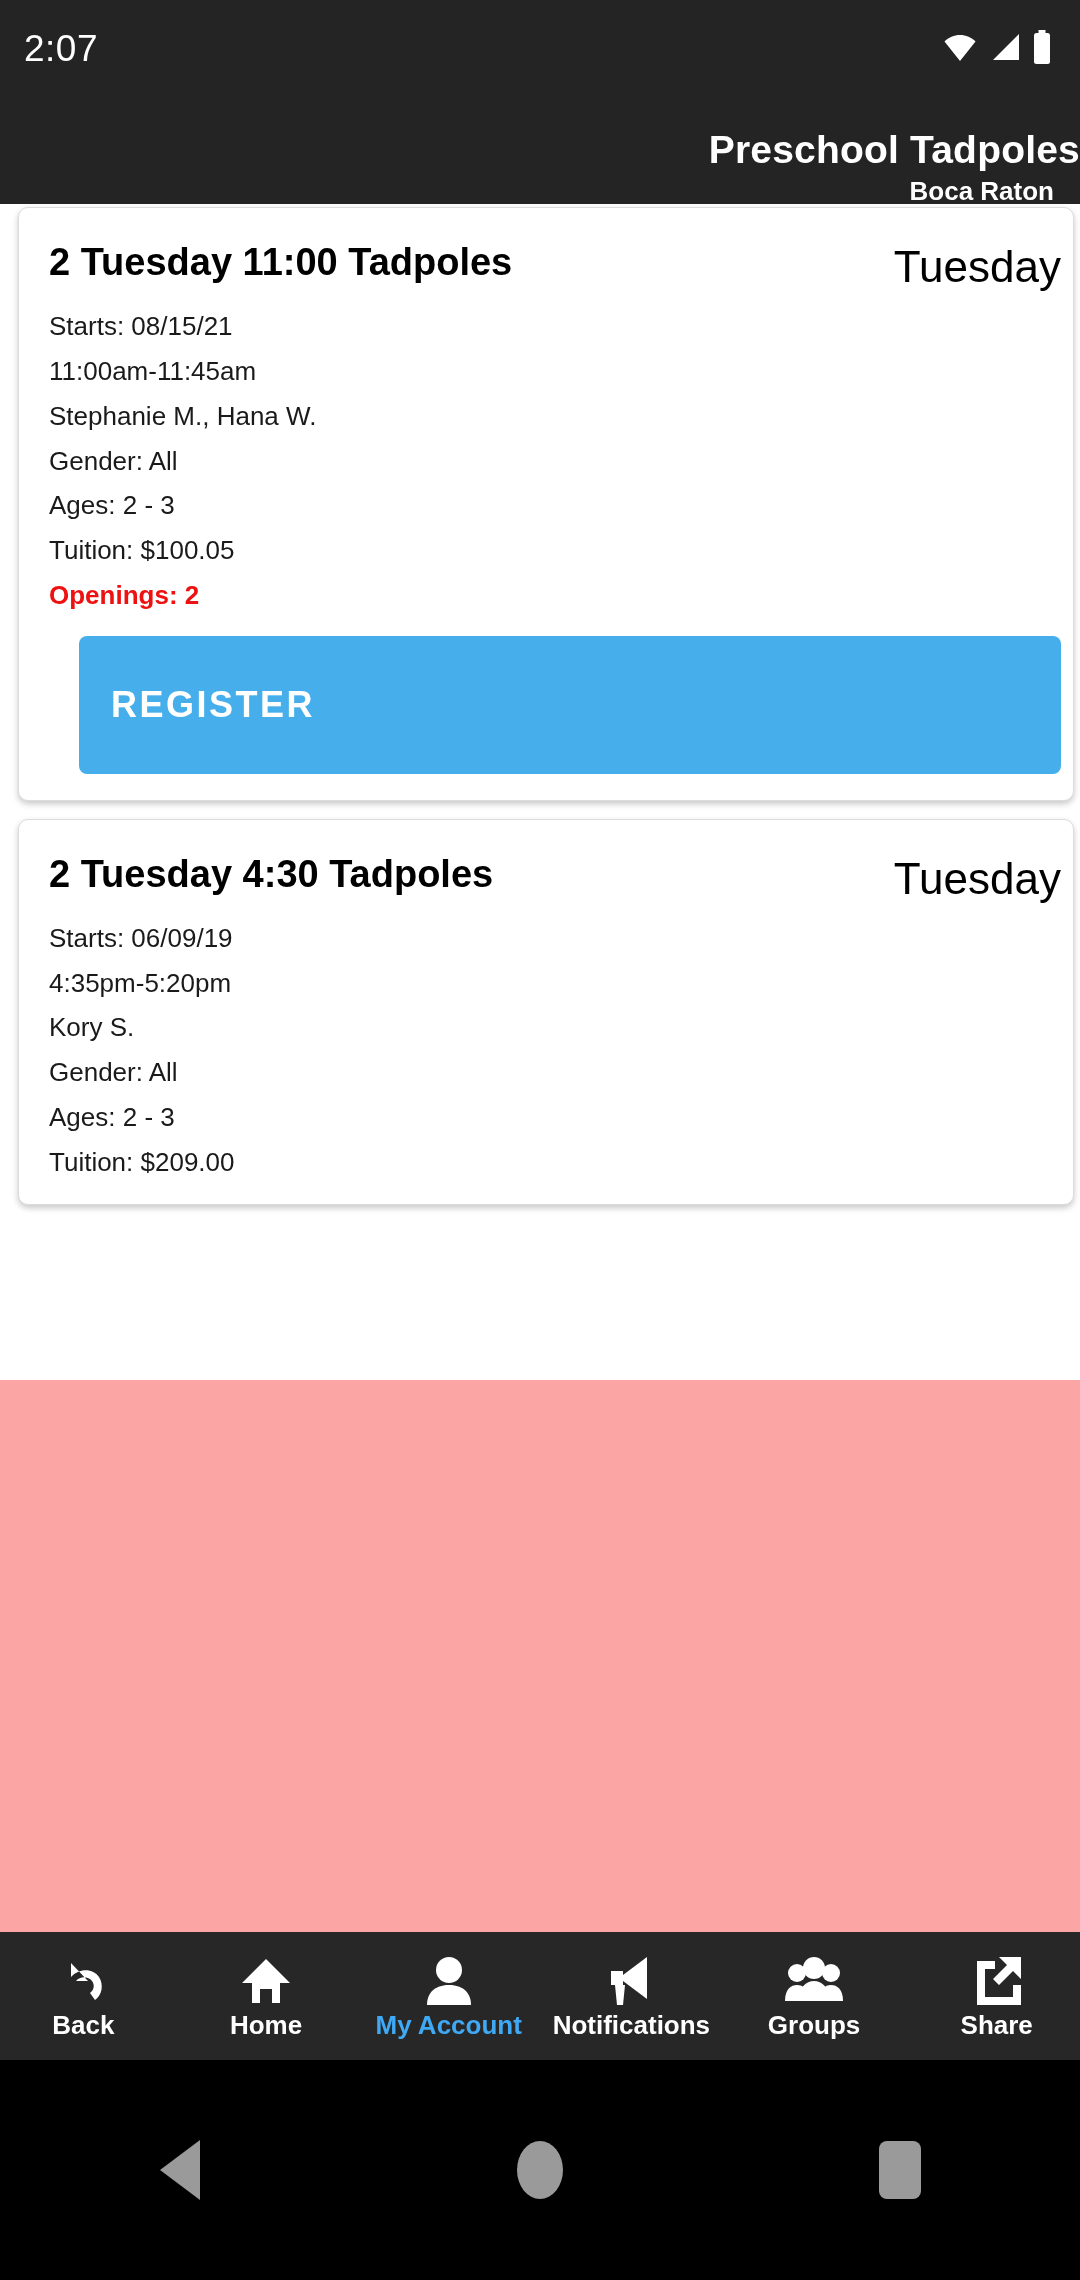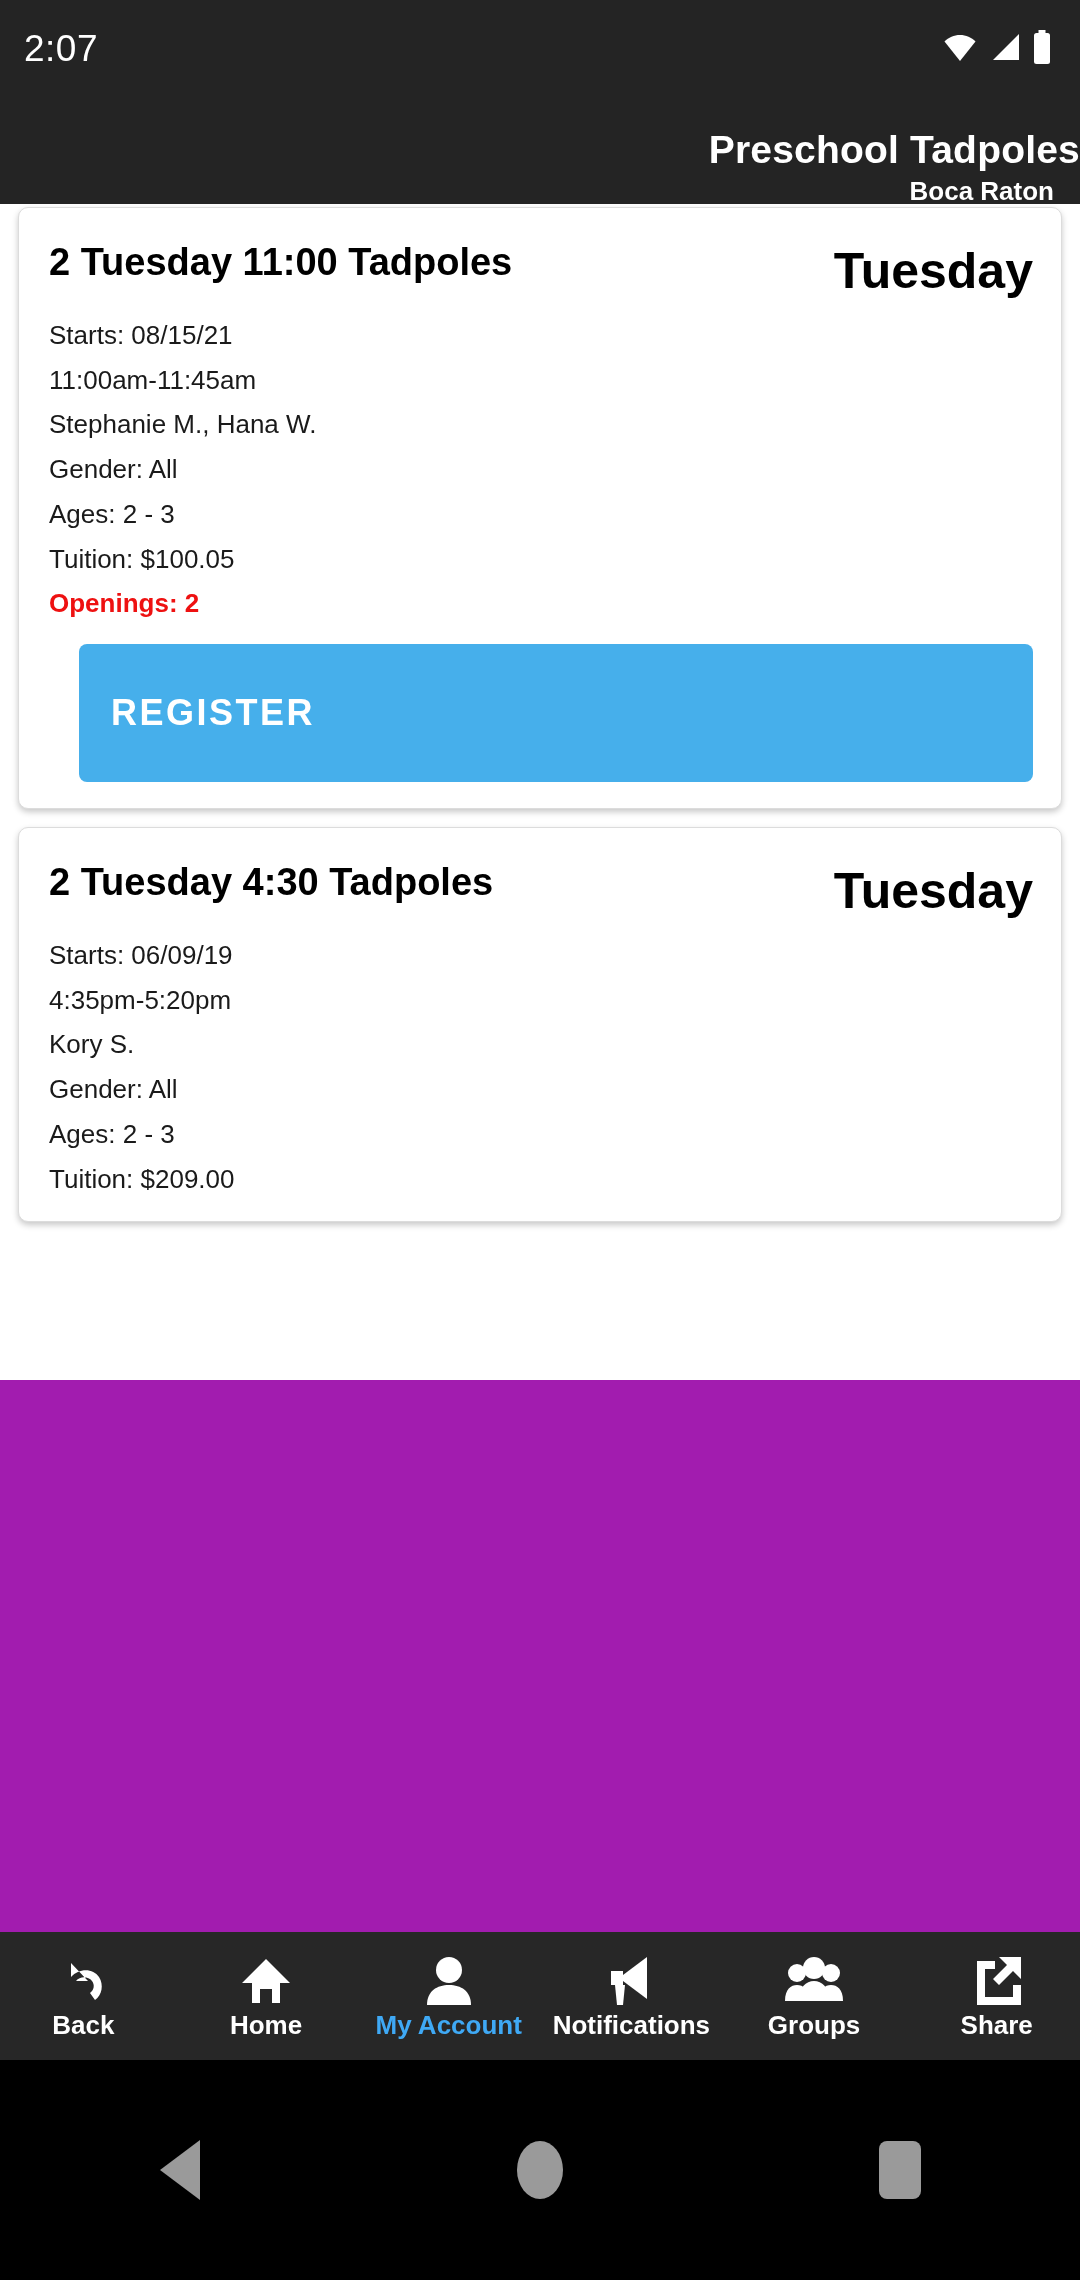--- a/index.html
+++ b/index.html
@@ -4,21 +4,21 @@
 <style>
   html, body {
     margin: 0;
     padding: 0;
     background: #000;
   }
   #screen {
     position: relative;
     width: 1080px;
     height: 2280px;
-    background: #a21caf;
+    background: #fca5a5;
     overflow: hidden;
     font-family: "Liberation Sans", sans-serif;
     -webkit-font-smoothing: antialiased;
   }
 
   
   .status-bar {
     position: absolute;
     top: 0; left: 0;
     width: 1080px;
@@ -75,47 +75,47 @@
     position: absolute;
     top: 204px; left: 0;
     width: 1080px;
     height: 1176px;
     background: #ffffff;
     overflow: hidden;
   }
 
   .card {
     position: relative;
-    margin: 0 18px 18px 18px;
+    margin: 0 6px 18px 18px;
     background: #ffffff;
     border: 1px solid #dcdcdc;
     border-radius: 10px;
     box-shadow: 0 3px 6px rgba(0,0,0,0.22);
     box-sizing: border-box;
-    padding: 28px 28px 26px 30px;
+    padding: 28px 12px 26px 30px;
   }
   .card:first-child { margin-top: 3px; }
 
   .card-head {
     display: flex;
     align-items: flex-start;
     justify-content: space-between;
     gap: 16px;
   }
   .card-title {
     font-size: 38px;
     font-weight: bold;
     color: #000000;
     line-height: 1.42;
     flex: 1 1 auto;
     max-width: 600px;
   }
   .card-day {
-    font-size: 50px;
-    font-weight: bold;
+    font-size: 44px;
+    font-weight: normal;
     color: #000000;
     white-space: nowrap;
     line-height: 1.42;
     flex: 0 0 auto;
     padding-top: 0px;
   }
 
   .detail-line {
     font-size: 26px;
     color: #1a1a1a;

